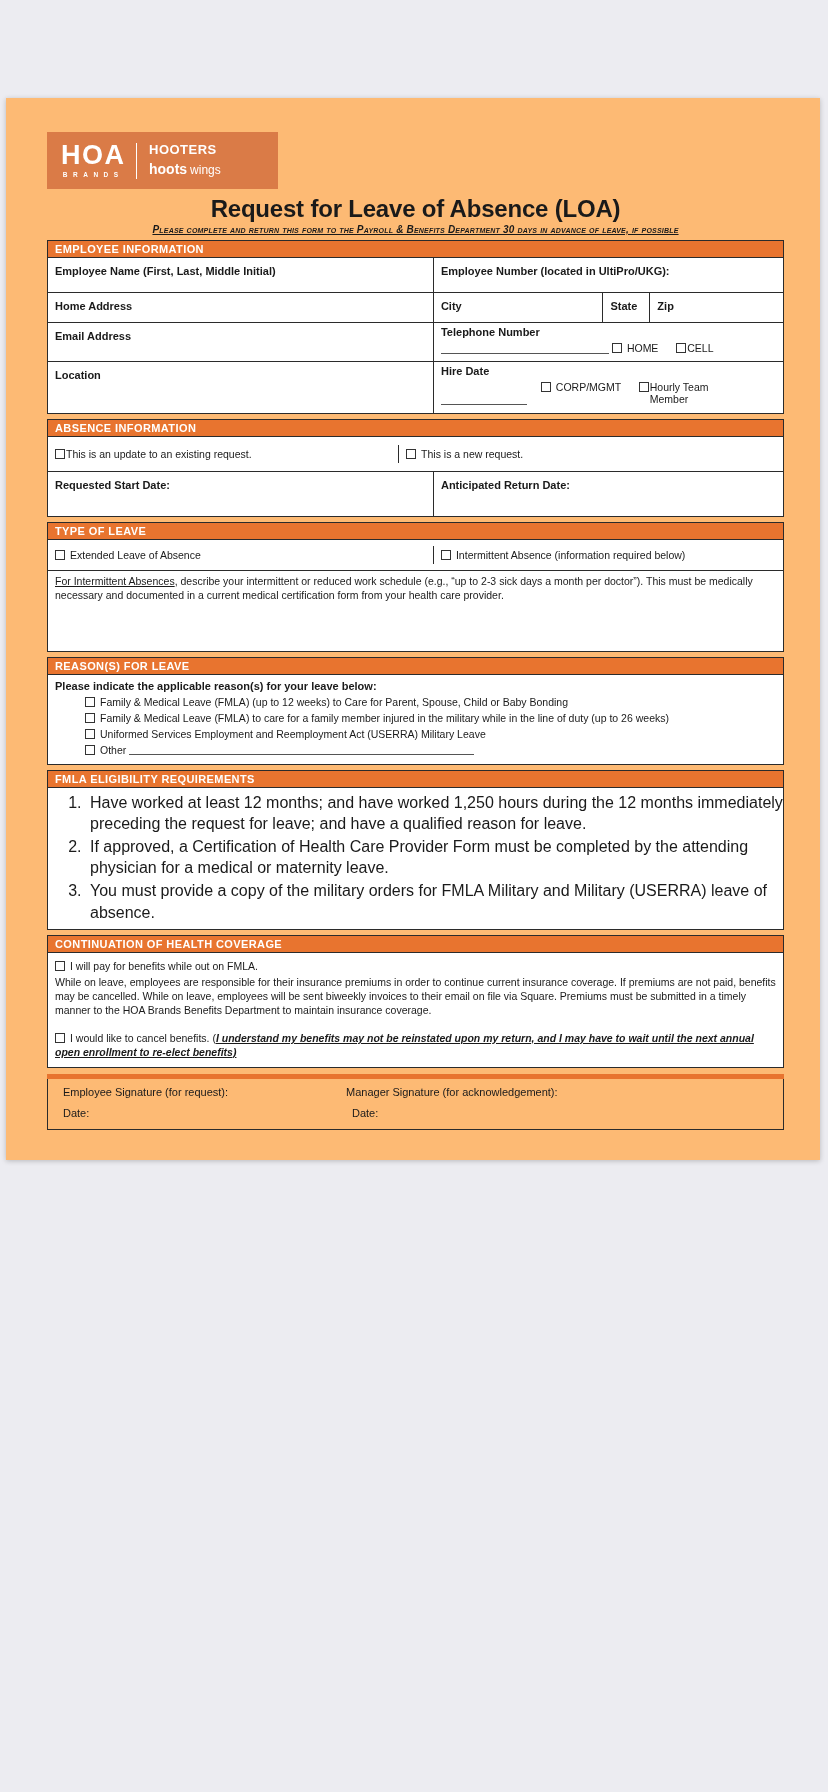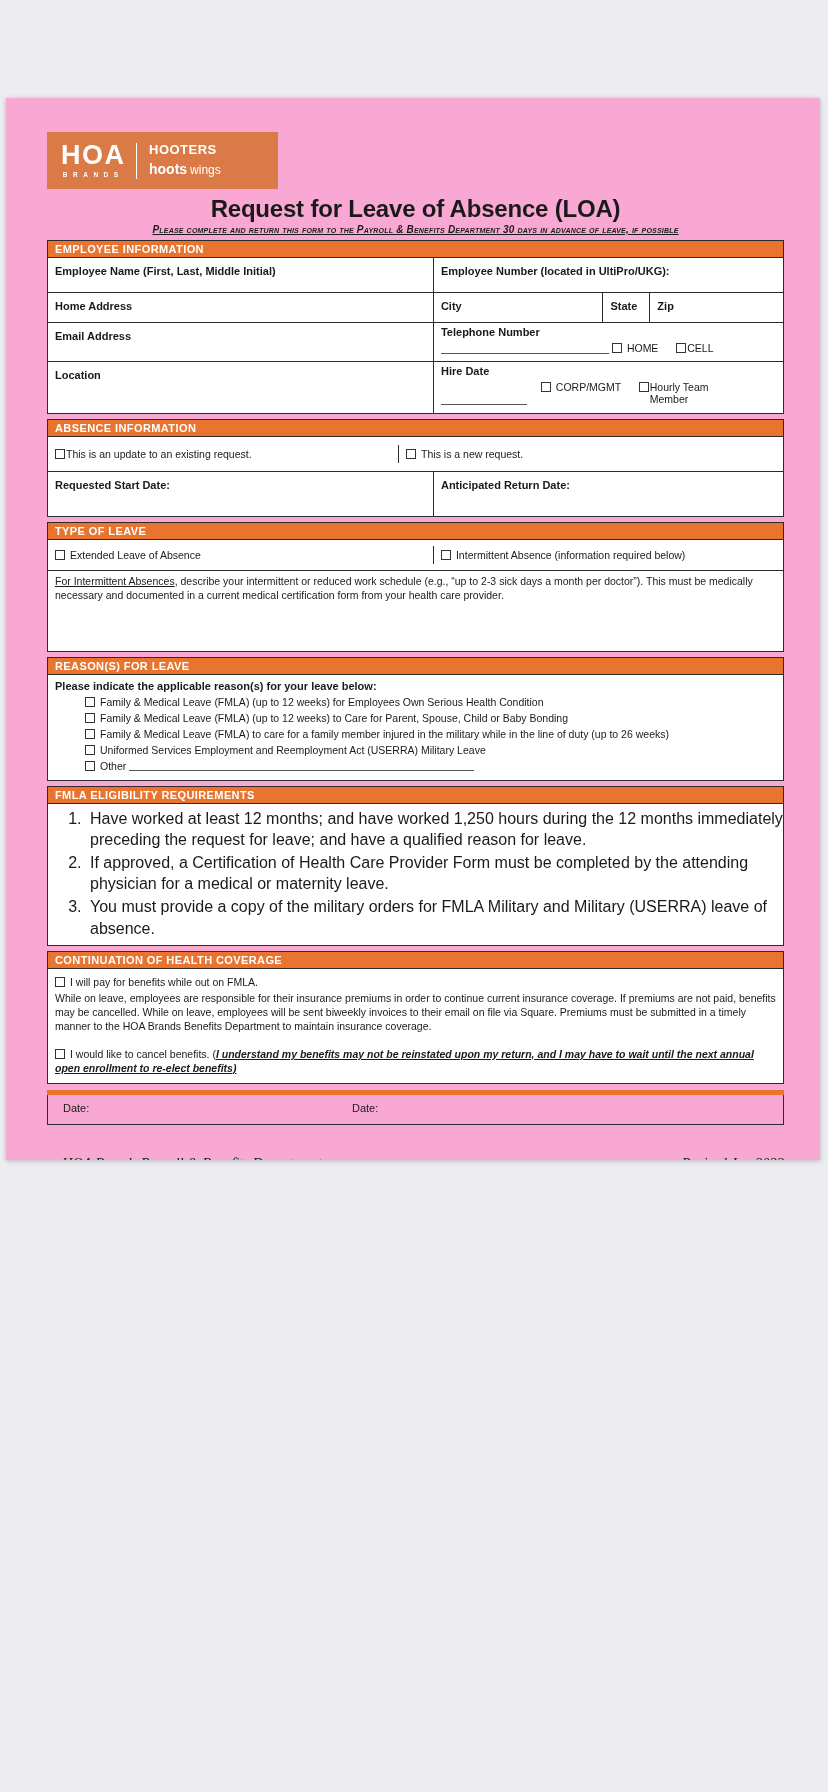--- a/index.html
+++ b/index.html
@@ -9,21 +9,21 @@
   }
   *{box-sizing:border-box;}
   html,body{margin:0;padding:0;}
   body{
     width:828px;height:1792px;position:relative;
     background:#ECECF1;
     font-family:"Liberation Sans",sans-serif;color:#1a1a1a;
   }
   .page{
     position:absolute;left:6px;top:98px;width:814px;height:1062px;
-    background:#f9a8d4;box-shadow:0 1px 5px rgba(0,0,0,.22);
+    background:#fdba74;box-shadow:0 1px 5px rgba(0,0,0,.22);
     overflow:hidden;
   }
   .content{position:relative;margin-left:41px;width:737px;}
   
   .logo{margin-top:34px;width:231px;height:57px;background:var(--logo-orange);
     display:flex;align-items:center;padding:8px 14px;}
   .logo-left{color:#fff;text-align:center;}
   .hoa{font-size:27px;font-weight:800;letter-spacing:1.5px;line-height:.9;}
   .brands{font-size:6.5px;letter-spacing:5.5px;margin-top:3px;color:#fff;font-weight:700;}
   .logo-div{width:1.5px;height:36px;background:#fff;margin:0 12px 0 10px;}
@@ -168,24 +168,20 @@
         </div>
       </div>
     </div>
 
     <div class="section">
       <div class="banner">REASON(S) FOR LEAVE</div>
       <div class="box reasonsbox">
         <div class="lab">Please indicate the applicable reason(s) for your leave below:</div>
         <div class="reason-item">
             <span class="cb"></span>
-            <span>Family &amp; Medical Leave (FMLA) (up to 12 weeks) for Employees Own Serious Health Condition</span>
-          </div>
-        <div class="reason-item">
-            <span class="cb"></span>
             <span>Family &amp; Medical Leave (FMLA) (up to 12 weeks) to Care for Parent, Spouse, Child or Baby Bonding</span>
           </div>
         <div class="reason-item">
             <span class="cb"></span>
             <span>Family &amp; Medical Leave (FMLA) to care for a family member injured in the military while in the line of duty (up to 26 weeks)</span>
           </div>
         <div class="reason-item">
             <span class="cb"></span>
             <span>Uniformed Services Employment and Reemployment Act (USERRA) Military Leave</span>
           </div>
@@ -211,20 +207,24 @@
         <div class="cov-par">While on leave, employees are responsible for their insurance premiums in order to continue current insurance coverage. If premiums are not paid, benefits may be cancelled. While on leave, employees will be sent biweekly invoices to their email on file via Square. Premiums must be submitted in a timely manner to the HOA Brands Benefits Department to maintain insurance coverage.</div>
         <div class="cov-cancel">
           <span class="cb"></span><span>I would like to cancel benefits. (</span><span class="emph">I understand my benefits may not be reinstated upon my return, and I may have to wait until the next annual open enrollment to re-elect benefits)</span>
         </div>
       </div>
     </div>
 
     <div class="sigbar"></div>
     <div class="sigbox">
       <div class="sigrow">
+        <div class="sig-left">Employee Signature (for request):</div>
+        <div>Manager Signature (for acknowledgement):</div>
+      </div>
+      <div class="sigrow">
         <div class="sig-left">Date:</div>
         <div style="padding-left:6px;">Date:</div>
       </div>
     </div>
 
     <div class="footer">
       <span>HOA Brands Payroll &amp; Benefits Department</span>
       <span>Revised Jan 2022</span>
     </div>
 

